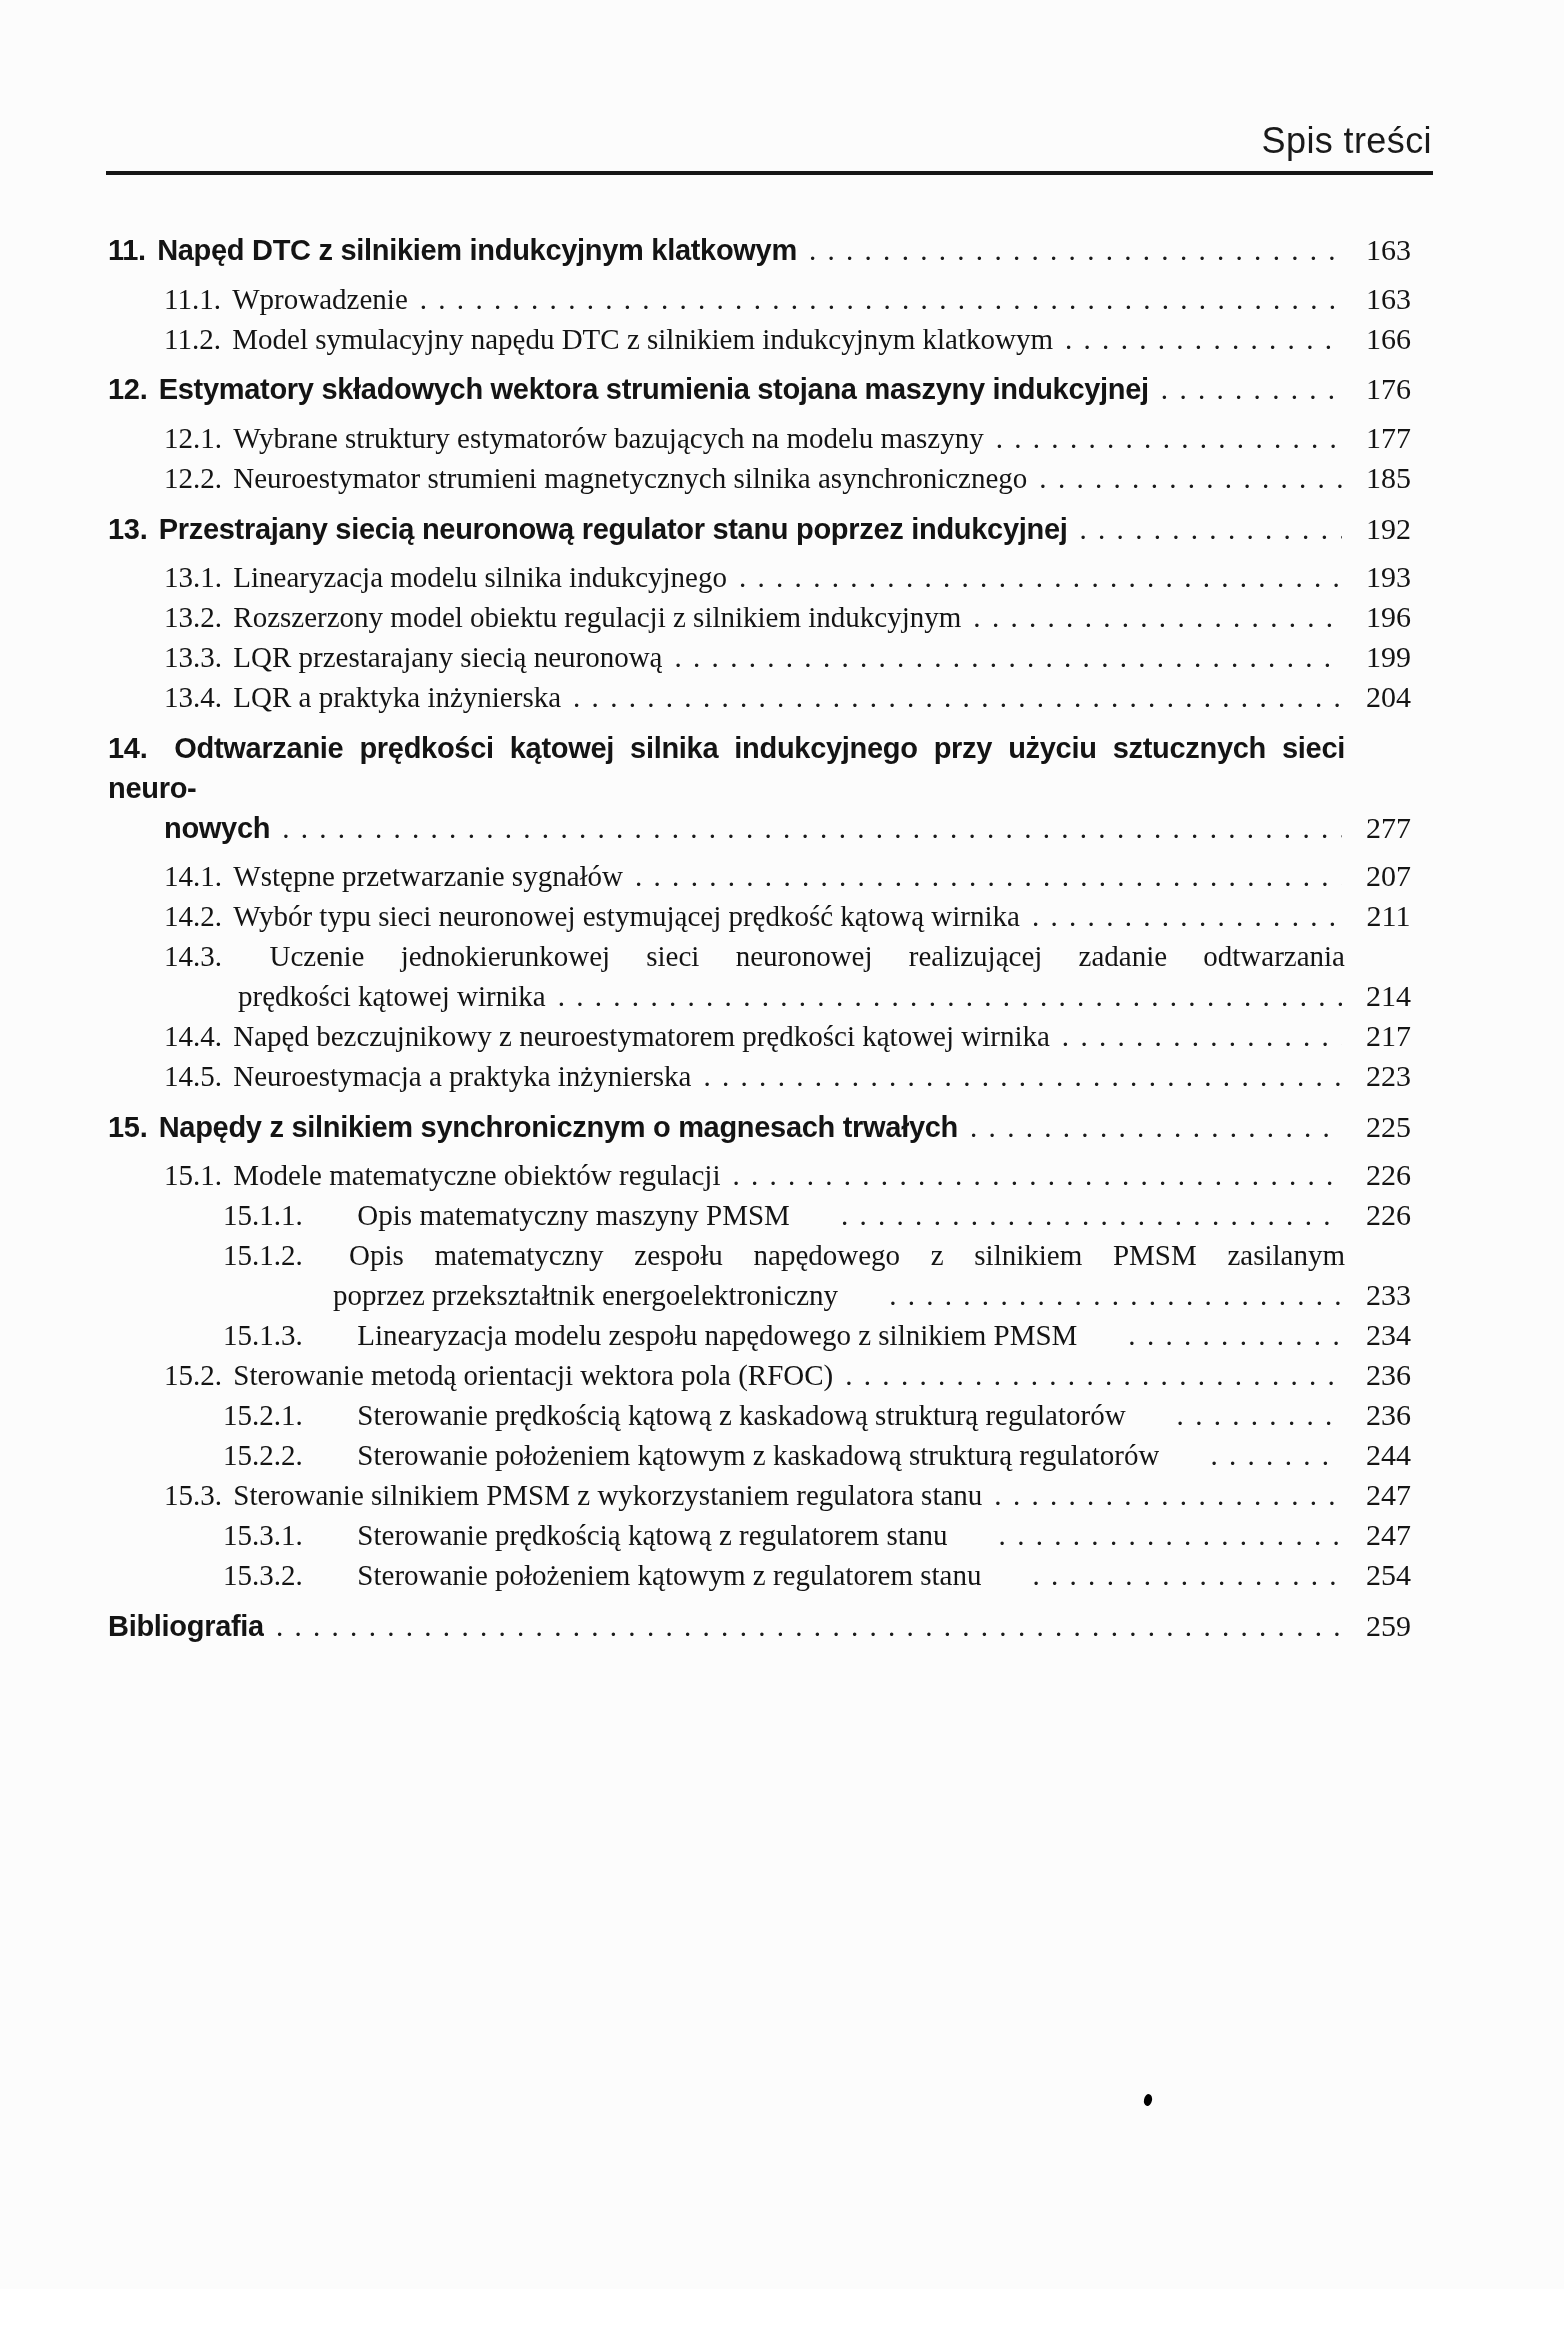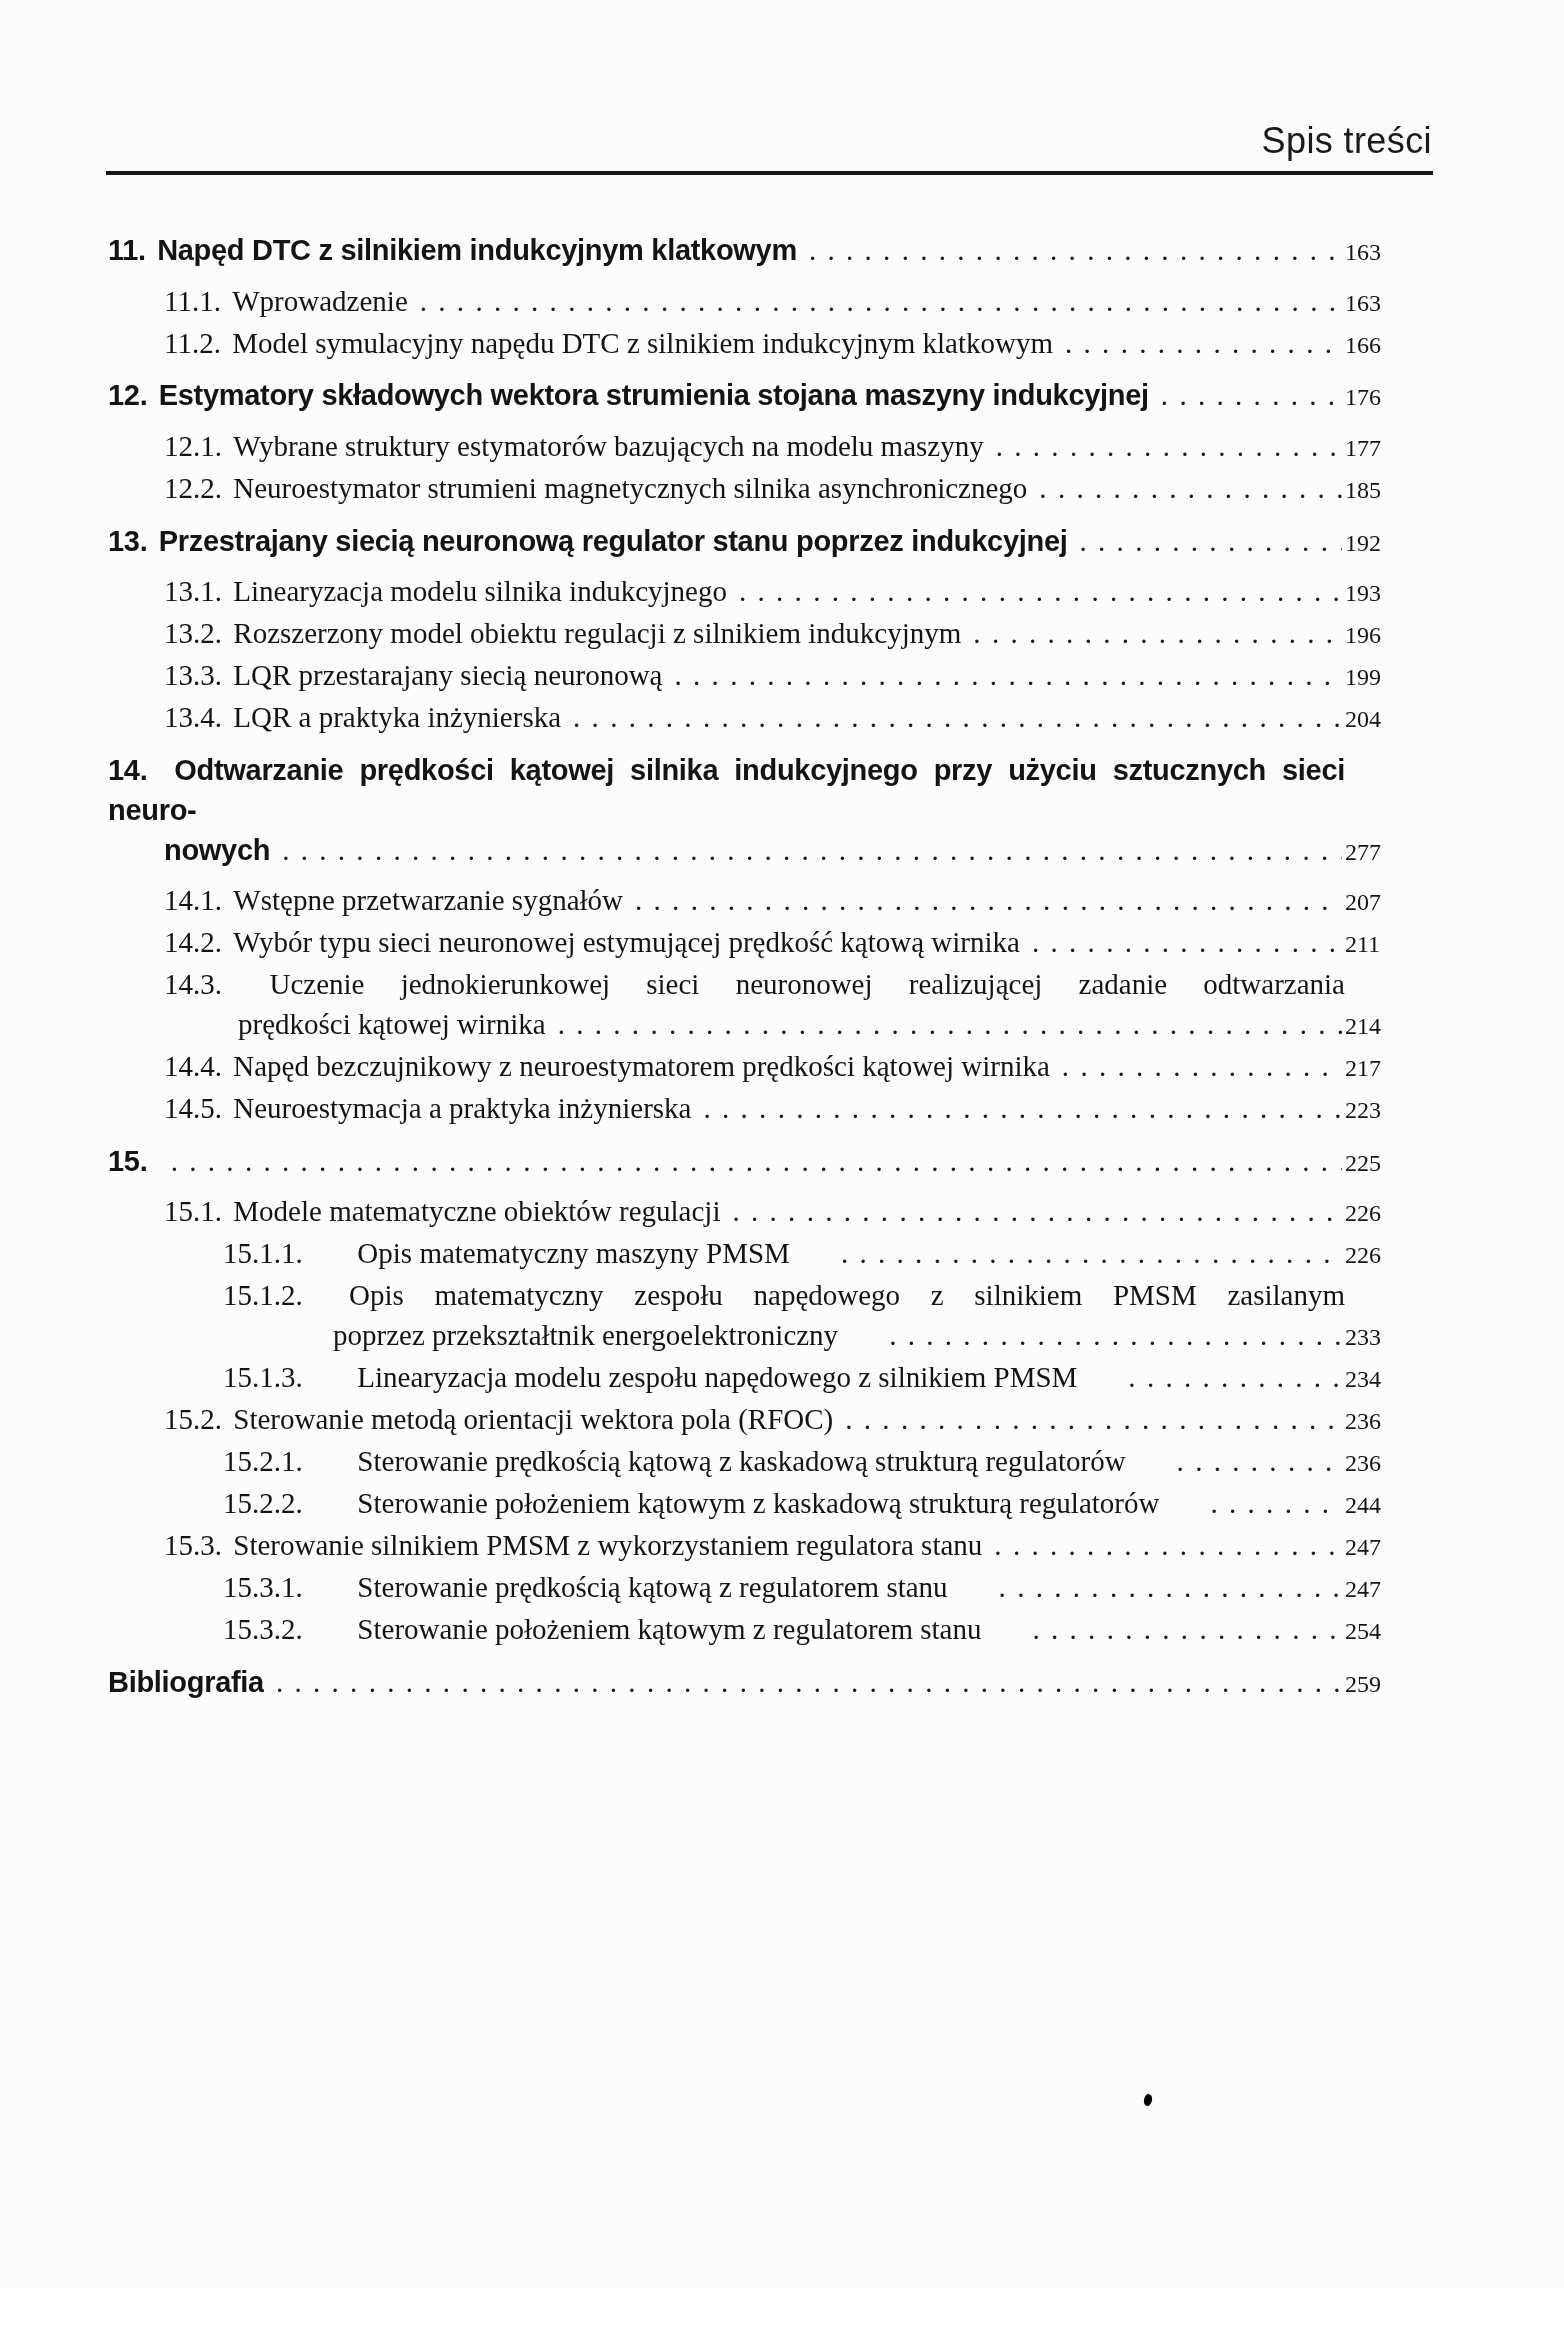--- a/index.html
+++ b/index.html
@@ -92,24 +92,24 @@
     overflow:hidden;
     white-space:nowrap;
     margin-left:12px;
     margin-right:3.5px;
     letter-spacing:11.3px;
     color:#1a1a1a;
   }
   .page{
     flex:none;
     width:87px;
-    text-align:left;
+    text-align:center;
     font-family:"Liberation Serif","DejaVu Serif",serif;
     font-weight:400;
-    font-size:24px;
+    font-size:30px;
     white-space:nowrap;
   }
   
   .speck{
     position:absolute;
     left:1144px;
     top:2094px;
     width:7.8px;
     height:12px;
     background:#000;
@@ -298,20 +298,21 @@
             <span class="title">Neuroestymacja a praktyka inżynierska</span>
             <span class="leader">........................................................................................................................</span>
           </span>
           <span class="page">223</span>
         </div>
       </div>
       <div class="entry lvl1">
         <div class="row">
           <span class="main">
             <span class="num">15.</span>
+            <span class="title">Napędy z silnikiem synchronicznym o magnesach trwałych</span>
             <span class="leader">........................................................................................................................</span>
           </span>
           <span class="page">225</span>
         </div>
       </div>
       <div class="entry lvl2">
         <div class="row">
           <span class="main">
             <span class="num">15.1.</span>
             <span class="title">Modele matematyczne obiektów regulacji</span>

